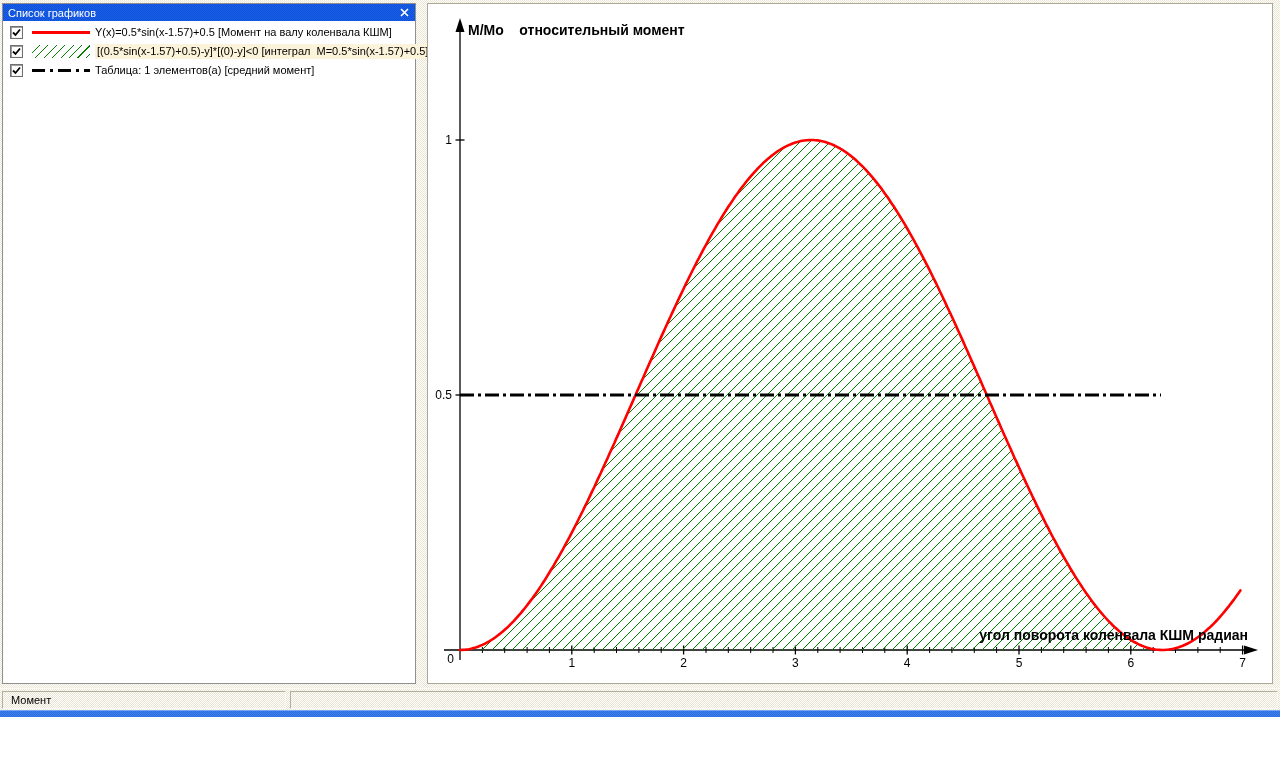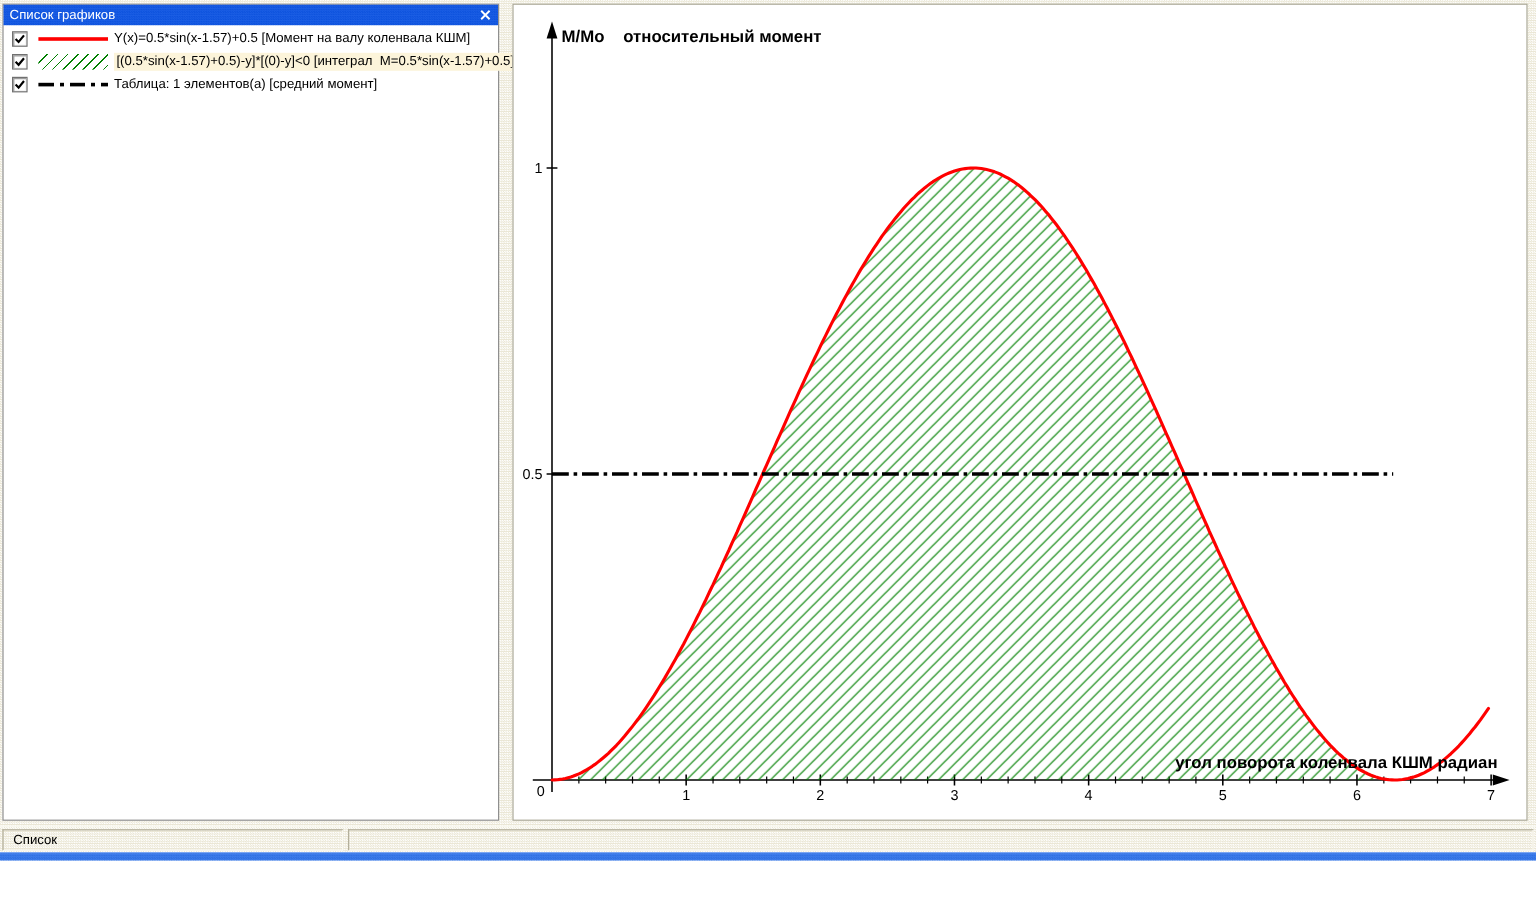--- a/index.html
+++ b/index.html
@@ -178,21 +178,21 @@
         <path d="M32,646L32,646L34.2,645.9L36.5,645.8L38.7,645.5L40.9,645.2L43.2,644.7L45.4,644.1L47.7,643.5L49.9,642.7L52.1,641.8L54.4,640.9L56.6,639.8L58.8,638.6L61.1,637.4L63.3,636L65.5,634.6L67.8,633L70,631.3L72.2,629.6L74.5,627.7L76.7,625.8L79,623.8L81.2,621.6L83.4,619.4L85.7,617.1L87.9,614.7L90.1,612.2L92.4,609.6L94.6,606.9L96.8,604.2L99.1,601.3L101.3,598.4L103.6,595.4L105.8,592.3L108,589.2L110.3,585.9L112.5,582.6L114.7,579.2L117,575.7L119.2,572.1L121.4,568.5L123.7,564.8L125.9,561.1L128.1,557.2L130.4,553.3L132.6,549.4L134.9,545.3L137.1,541.2L139.3,537.1L141.6,532.9L143.8,528.6L146,524.3L148.3,519.9L150.5,515.5L152.7,511L155,506.5L157.2,501.9L159.5,497.3L161.7,492.6L163.9,487.9L166.2,483.2L168.4,478.4L170.6,473.6L172.9,468.8L175.1,463.9L177.3,459L179.6,454.1L181.8,449.1L184,444.2L186.3,439.2L188.5,434.1L190.8,429.1L193,424.1L195.2,419L197.5,413.9L199.7,408.8L201.9,403.7L204.2,398.6L206.4,393.5L208.6,388.5L210.9,383.4L213.1,378.3L215.4,373.2L217.6,368.1L219.8,363L222.1,357.9L224.3,352.9L226.5,347.9L228.8,342.8L231,337.8L233.2,332.9L235.5,327.9L237.7,323L239.9,318.1L242.2,313.2L244.4,308.4L246.7,303.6L248.9,298.8L251.1,294.1L253.4,289.4L255.6,284.7L257.8,280.1L260.1,275.5L262.3,271L264.5,266.5L266.8,262.1L269,257.7L271.3,253.4L273.5,249.1L275.7,244.9L278,240.8L280.2,236.7L282.4,232.6L284.7,228.7L286.9,224.8L289.1,220.9L291.4,217.2L293.6,213.5L295.8,209.9L298.1,206.3L300.3,202.8L302.6,199.4L304.8,196.1L307,192.8L309.3,189.7L311.5,186.6L313.7,183.6L316,180.7L318.2,177.8L320.4,175.1L322.7,172.4L324.9,169.8L327.2,167.3L329.4,164.9L331.6,162.6L333.9,160.4L336.1,158.2L338.3,156.2L340.6,154.3L342.8,152.4L345,150.7L347.3,149L349.5,147.4L351.7,146L354,144.6L356.2,143.4L358.5,142.2L360.7,141.1L362.9,140.2L365.2,139.3L367.4,138.5L369.6,137.9L371.9,137.3L374.1,136.8L376.3,136.5L378.6,136.2L380.8,136.1L383.1,136L385.3,136L387.5,136.2L389.8,136.4L392,136.8L394.2,137.3L396.5,137.8L398.7,138.5L400.9,139.2L403.2,140.1L405.4,141L407.6,142.1L409.9,143.3L412.1,144.5L414.4,145.9L416.6,147.3L418.8,148.9L421.1,150.5L423.3,152.3L425.5,154.1L427.8,156.1L430,158.1L432.2,160.2L434.5,162.4L436.7,164.7L439,167.1L441.2,169.6L443.4,172.2L445.7,174.8L447.9,177.6L450.1,180.4L452.4,183.3L454.6,186.3L456.8,189.4L459.1,192.6L461.3,195.8L463.5,199.2L465.8,202.6L468,206L470.3,209.6L472.5,213.2L474.7,216.9L477,220.6L479.2,224.5L481.4,228.4L483.7,232.3L485.9,236.4L488.1,240.4L490.4,244.6L492.6,248.8L494.9,253.1L497.1,257.4L499.3,261.7L501.6,266.2L503.8,270.6L506,275.2L508.3,279.7L510.5,284.3L512.7,289L515,293.7L517.2,298.4L519.4,303.2L521.7,308L523.9,312.8L526.2,317.7L528.4,322.6L530.6,327.5L532.9,332.5L535.1,337.4L537.3,342.4L539.6,347.5L541.8,352.5L544,357.5L546.3,362.6L548.5,367.7L550.8,372.8L553,377.8L555.2,382.9L557.5,388L559.7,393.1L561.9,398.2L564.2,403.3L566.4,408.4L568.6,413.5L570.9,418.6L573.1,423.7L575.3,428.7L577.6,433.7L579.8,438.8L582.1,443.8L584.3,448.7L586.5,453.7L588.8,458.6L591,463.5L593.2,468.4L595.5,473.2L597.7,478.1L599.9,482.8L602.2,487.6L604.4,492.3L606.7,496.9L608.9,501.6L611.1,506.1L613.4,510.7L615.6,515.1L617.8,519.6L620.1,523.9L622.3,528.3L624.5,532.5L626.8,536.7L629,540.9L631.2,545L633.5,549L635.7,553L638,556.9L640.2,560.7L642.4,564.5L644.7,568.2L646.9,571.9L649.1,575.4L651.4,578.9L653.6,582.3L655.8,585.6L658.1,588.9L660.3,592.1L662.6,595.2L664.8,598.2L667,601.1L669.3,604L671.5,606.7L673.7,609.4L676,612L678.2,614.5L680.4,616.9L682.7,619.2L684.9,621.5L687.1,623.6L689.4,625.6L691.6,627.6L693.9,629.4L696.1,631.2L698.3,632.9L700.6,634.4L702.8,635.9L705,637.3L707.3,638.5L709.5,639.7L711.7,640.8L714,641.8L716.2,642.6L718.5,643.4L720.7,644.1L722.9,644.7L725.2,645.1L727.4,645.5L729.6,645.8L731.9,645.9L734.1,646L734.4,646Z" fill="url(#hatch)" stroke="none"></path>
         <path d="M32,646L34.2,645.9L36.5,645.8L38.7,645.5L40.9,645.2L43.2,644.7L45.4,644.1L47.7,643.5L49.9,642.7L52.1,641.8L54.4,640.9L56.6,639.8L58.8,638.6L61.1,637.4L63.3,636L65.5,634.6L67.8,633L70,631.3L72.2,629.6L74.5,627.7L76.7,625.8L79,623.8L81.2,621.6L83.4,619.4L85.7,617.1L87.9,614.7L90.1,612.2L92.4,609.6L94.6,606.9L96.8,604.2L99.1,601.3L101.3,598.4L103.6,595.4L105.8,592.3L108,589.2L110.3,585.9L112.5,582.6L114.7,579.2L117,575.7L119.2,572.1L121.4,568.5L123.7,564.8L125.9,561.1L128.1,557.2L130.4,553.3L132.6,549.4L134.9,545.3L137.1,541.2L139.3,537.1L141.6,532.9L143.8,528.6L146,524.3L148.3,519.9L150.5,515.5L152.7,511L155,506.5L157.2,501.9L159.5,497.3L161.7,492.6L163.9,487.9L166.2,483.2L168.4,478.4L170.6,473.6L172.9,468.8L175.1,463.9L177.3,459L179.6,454.1L181.8,449.1L184,444.2L186.3,439.2L188.5,434.1L190.8,429.1L193,424.1L195.2,419L197.5,413.9L199.7,408.8L201.9,403.7L204.2,398.6L206.4,393.5L208.6,388.5L210.9,383.4L213.1,378.3L215.4,373.2L217.6,368.1L219.8,363L222.1,357.9L224.3,352.9L226.5,347.9L228.8,342.8L231,337.8L233.2,332.9L235.5,327.9L237.7,323L239.9,318.1L242.2,313.2L244.4,308.4L246.7,303.6L248.9,298.8L251.1,294.1L253.4,289.4L255.6,284.7L257.8,280.1L260.1,275.5L262.3,271L264.5,266.5L266.8,262.1L269,257.7L271.3,253.4L273.5,249.1L275.7,244.9L278,240.8L280.2,236.7L282.4,232.6L284.7,228.7L286.9,224.8L289.1,220.9L291.4,217.2L293.6,213.5L295.8,209.9L298.1,206.3L300.3,202.8L302.6,199.4L304.8,196.1L307,192.8L309.3,189.7L311.5,186.6L313.7,183.6L316,180.7L318.2,177.8L320.4,175.1L322.7,172.4L324.9,169.8L327.2,167.3L329.4,164.9L331.6,162.6L333.9,160.4L336.1,158.2L338.3,156.2L340.6,154.3L342.8,152.4L345,150.7L347.3,149L349.5,147.4L351.7,146L354,144.6L356.2,143.4L358.5,142.2L360.7,141.1L362.9,140.2L365.2,139.3L367.4,138.5L369.6,137.9L371.9,137.3L374.1,136.8L376.3,136.5L378.6,136.2L380.8,136.1L383.1,136L385.3,136L387.5,136.2L389.8,136.4L392,136.8L394.2,137.3L396.5,137.8L398.7,138.5L400.9,139.2L403.2,140.1L405.4,141L407.6,142.1L409.9,143.3L412.1,144.5L414.4,145.9L416.6,147.3L418.8,148.9L421.1,150.5L423.3,152.3L425.5,154.1L427.8,156.1L430,158.1L432.2,160.2L434.5,162.4L436.7,164.7L439,167.1L441.2,169.6L443.4,172.2L445.7,174.8L447.9,177.6L450.1,180.4L452.4,183.3L454.6,186.3L456.8,189.4L459.1,192.6L461.3,195.8L463.5,199.2L465.8,202.6L468,206L470.3,209.6L472.5,213.2L474.7,216.9L477,220.6L479.2,224.5L481.4,228.4L483.7,232.3L485.9,236.4L488.1,240.4L490.4,244.6L492.6,248.8L494.9,253.1L497.1,257.4L499.3,261.7L501.6,266.2L503.8,270.6L506,275.2L508.3,279.7L510.5,284.3L512.7,289L515,293.7L517.2,298.4L519.4,303.2L521.7,308L523.9,312.8L526.2,317.7L528.4,322.6L530.6,327.5L532.9,332.5L535.1,337.4L537.3,342.4L539.6,347.5L541.8,352.5L544,357.5L546.3,362.6L548.5,367.7L550.8,372.8L553,377.8L555.2,382.9L557.5,388L559.7,393.1L561.9,398.2L564.2,403.3L566.4,408.4L568.6,413.5L570.9,418.6L573.1,423.7L575.3,428.7L577.6,433.7L579.8,438.8L582.1,443.8L584.3,448.7L586.5,453.7L588.8,458.6L591,463.5L593.2,468.4L595.5,473.2L597.7,478.1L599.9,482.8L602.2,487.6L604.4,492.3L606.7,496.9L608.9,501.6L611.1,506.1L613.4,510.7L615.6,515.1L617.8,519.6L620.1,523.9L622.3,528.3L624.5,532.5L626.8,536.7L629,540.9L631.2,545L633.5,549L635.7,553L638,556.9L640.2,560.7L642.4,564.5L644.7,568.2L646.9,571.9L649.1,575.4L651.4,578.9L653.6,582.3L655.8,585.6L658.1,588.9L660.3,592.1L662.6,595.2L664.8,598.2L667,601.1L669.3,604L671.5,606.7L673.7,609.4L676,612L678.2,614.5L680.4,616.9L682.7,619.2L684.9,621.5L687.1,623.6L689.4,625.6L691.6,627.6L693.9,629.4L696.1,631.2L698.3,632.9L700.6,634.4L702.8,635.9L705,637.3L707.3,638.5L709.5,639.7L711.7,640.8L714,641.8L716.2,642.6L718.5,643.4L720.7,644.1L722.9,644.7L725.2,645.1L727.4,645.5L729.6,645.8L731.9,645.9L734.1,646L736.3,646L738.6,645.8L740.8,645.6L743,645.2L745.3,644.8L747.5,644.2L749.8,643.6L752,642.8L754.2,642L756.5,641L758.7,640L760.9,638.8L763.2,637.6L765.4,636.2L767.6,634.8L769.9,633.2L772.1,631.6L774.4,629.9L776.6,628L778.8,626.1L781.1,624.1L783.3,622L785.5,619.8L787.8,617.5L790,615.1L792.2,612.6L794.5,610L796.7,607.4L798.9,604.6L801.2,601.8L803.4,598.9L805.7,595.9L807.9,592.8L810.1,589.7L812.4,586.4" fill="none" stroke="#ff0000" stroke-width="2.6" stroke-linejoin="round" stroke-linecap="round"></path>
         <line x1="32" y1="391" x2="733" y2="391" stroke="#000000" stroke-width="3" stroke-dasharray="14 4 3 4"></line>
         <text x="40" y="31" fill="#000" font-size="14" font-weight="bold" style="white-space:pre">М/Мо    относительный момент</text>
         <text x="820" y="636" fill="#000" font-size="14" font-weight="bold" text-anchor="end">угол поворота коленвала КШМ радиан</text>
       </svg>
   </div>
 
   <div class="statusbar">
     <div class="sb-panel sb-left dither">
-      <span>Список</span>
+      <span>Момент</span>
     </div>
     <div class="sb-panel sb-right dither">
       <span></span>
     </div>
   </div>
 
   <div class="bottom-strip"></div>
 </div>
 
 </body></html>

